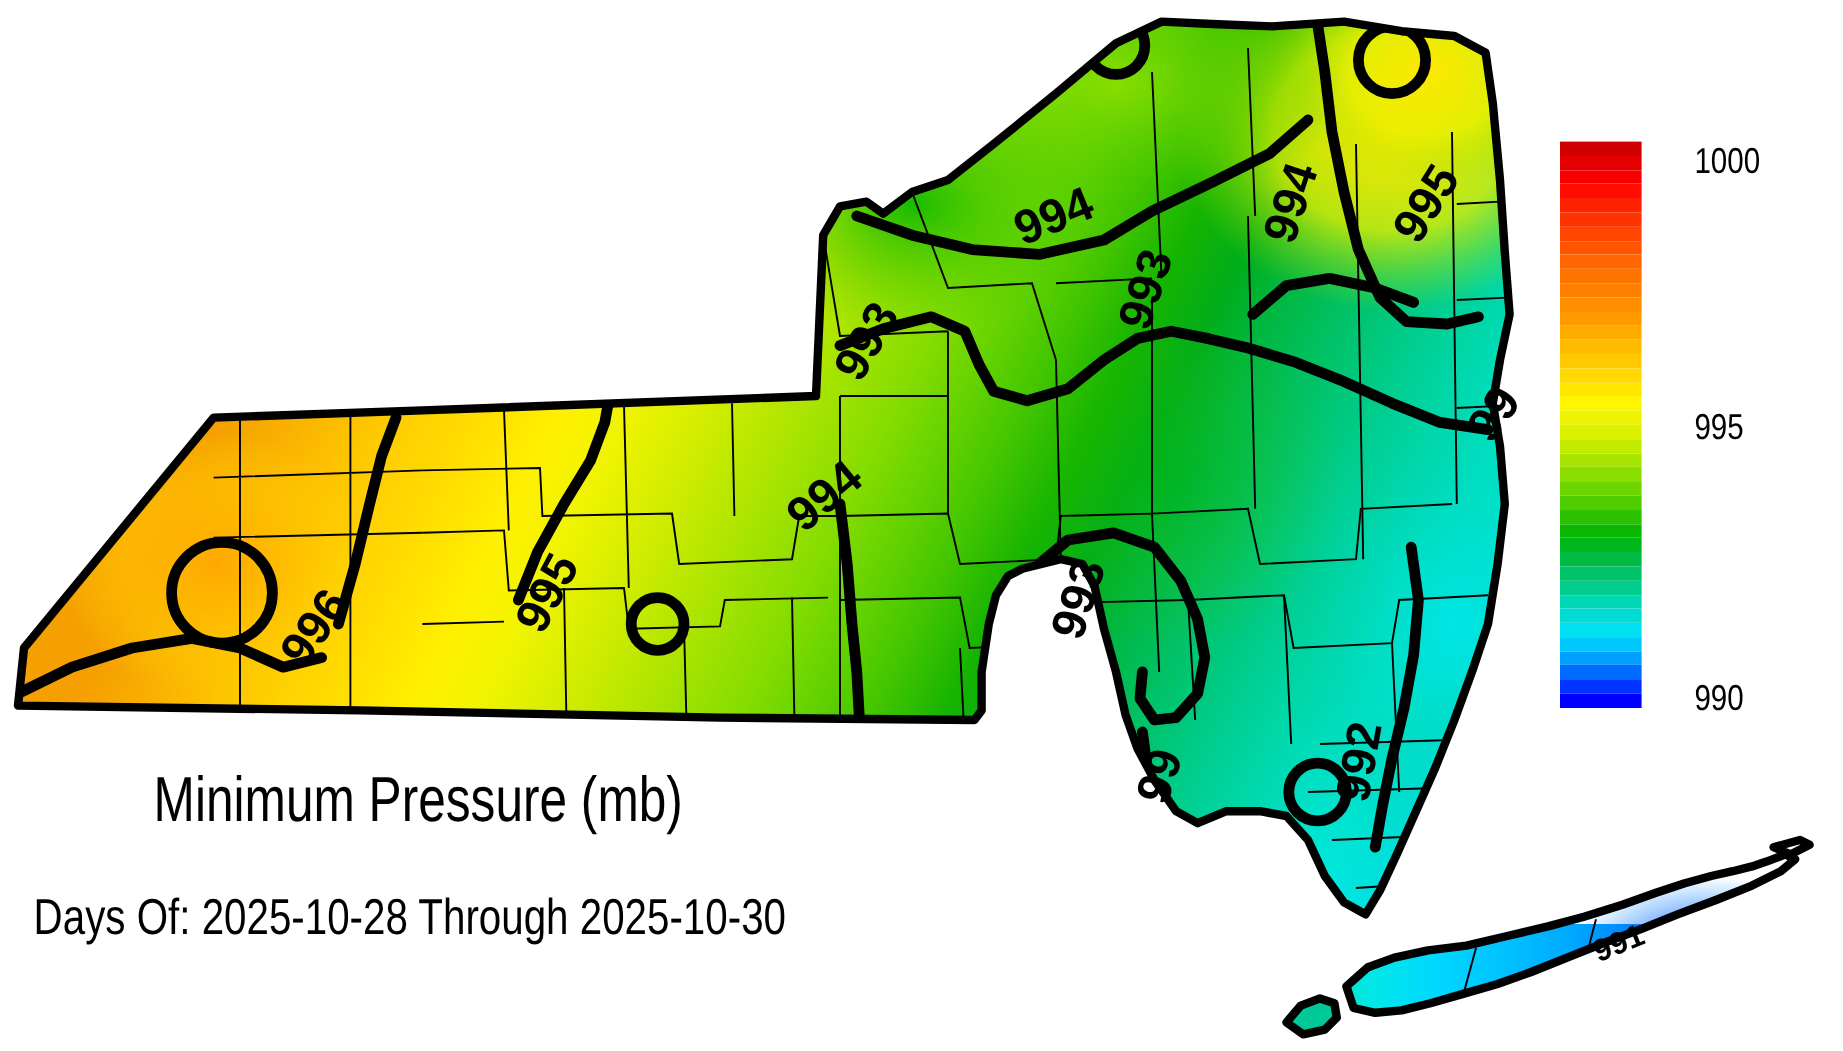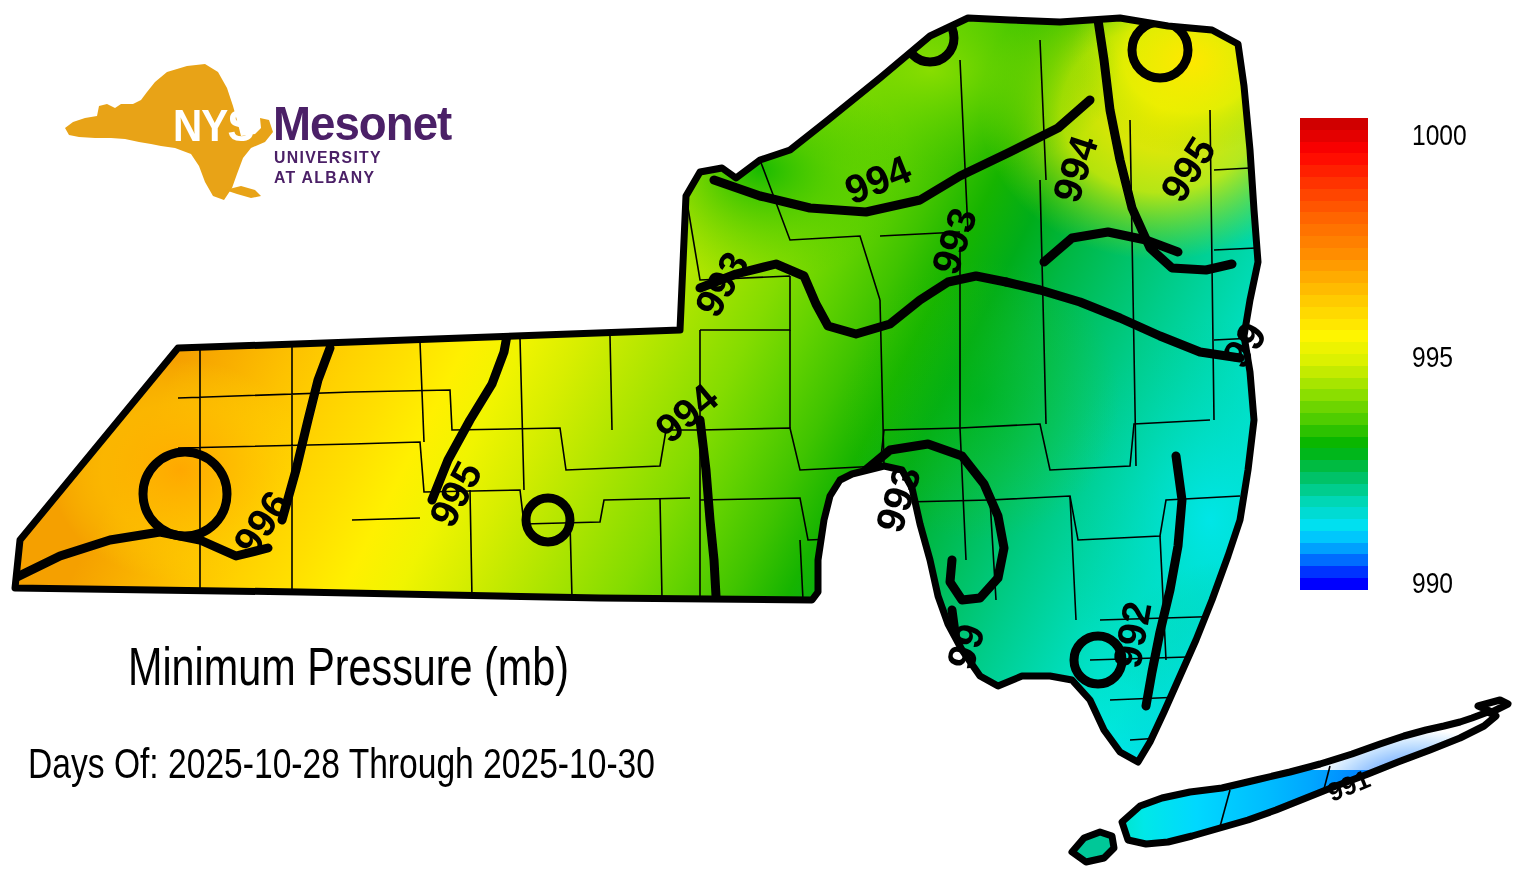--- a/index.html
+++ b/index.html
@@ -38,32 +38,20 @@
   
   #map{position:absolute;left:0;top:0;width:1536px;height:876px;}
   .clabel{font-family:"Liberation Sans",sans-serif;font-size:40px;font-weight:bold;
           fill:#000;stroke:none;}
 </style>
 </head>
 <body>
 
 <div id="root">
 
-  <div id="logo">
-    <svg width="360" height="140" viewBox="0 0 360 140">
-      <path fill="#e8a317" d="M132,4 L150,2 L163,10 L172,26 L178,44 L183,62 L186,74 L200,72 L206,66 L205,56
-        L214,58 L218,70 L210,80 L196,86 L188,96 L182,112 L177,126 L169,138 L158,134 L150,120 L144,104
-        L136,92 L120,86 L106,84 L96,82 L84,80 L70,77 L56,76 L40,76 L24,75 L14,73 L10,66 L18,60 L30,56
-        L42,54 L44,44 L52,42 L60,46 L66,42 L78,42 L86,38 L92,30 L100,20 L112,10 Z"></path>
-      <path fill="#e8a317" d="M170,128 L182,132 L196,136 L206,134 L200,128 L186,124 Z"></path>
-    </svg>
-    <div class="logo-nys">NYS</div>
-    <div class="logo-meso">Mesonet</div>
-    <div class="logo-univ">UNIVERSITY AT ALBANY</div>
-  </div>
 
   <svg id="map" viewBox="0 0 1536 876">
     <defs>
 
       <clipPath id="clipState">
         <path d="M15,588 L20,540 L178,348 L352,342 L680,330 L686,196 L700,172 L722,168 L736,178 L760,160
           L790,150 L828,120 L880,78 L930,36 L968,18 L1010,20 L1060,22 L1120,18 L1168,26 L1212,30
           L1238,44 L1244,86 L1250,150 L1254,210 L1258,262 L1250,300 L1244,336 L1250,372 L1254,420
           L1248,470 L1240,520 L1228,556 L1212,600 L1196,640 L1180,676 L1164,712 L1150,742 L1138,762
           L1120,752 L1104,730 L1090,700 L1072,680 L1050,676 L1022,676 L998,686 L980,676 L962,650

